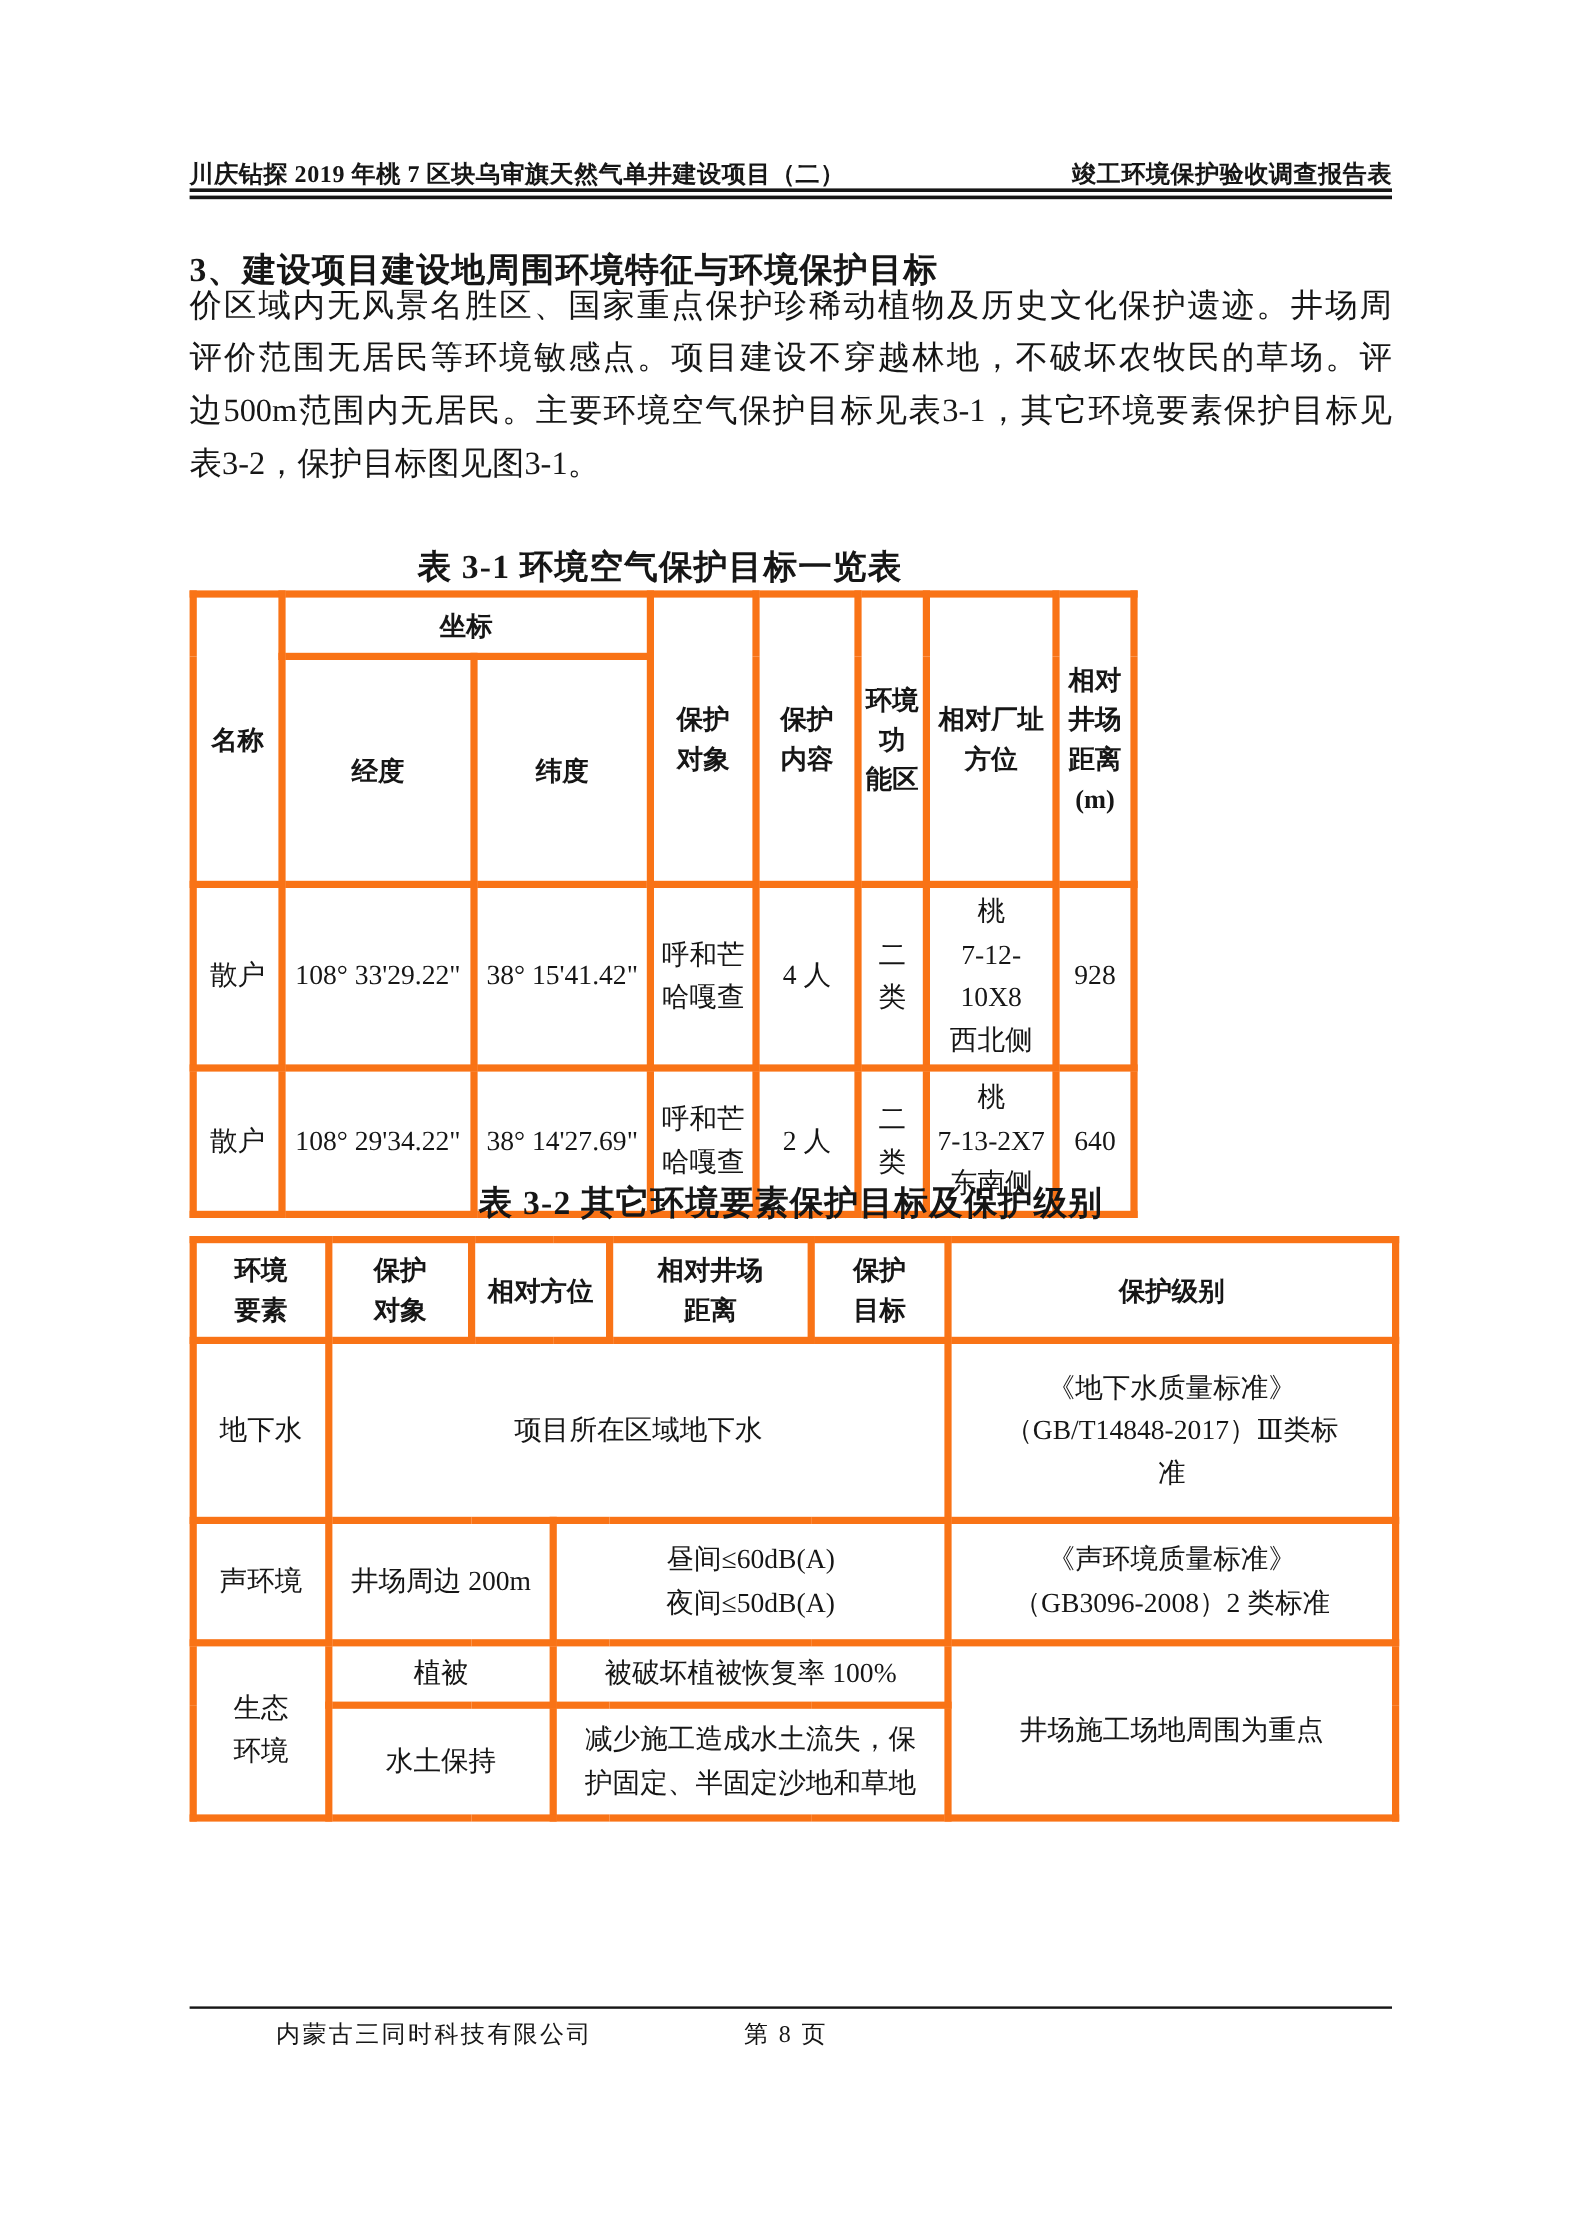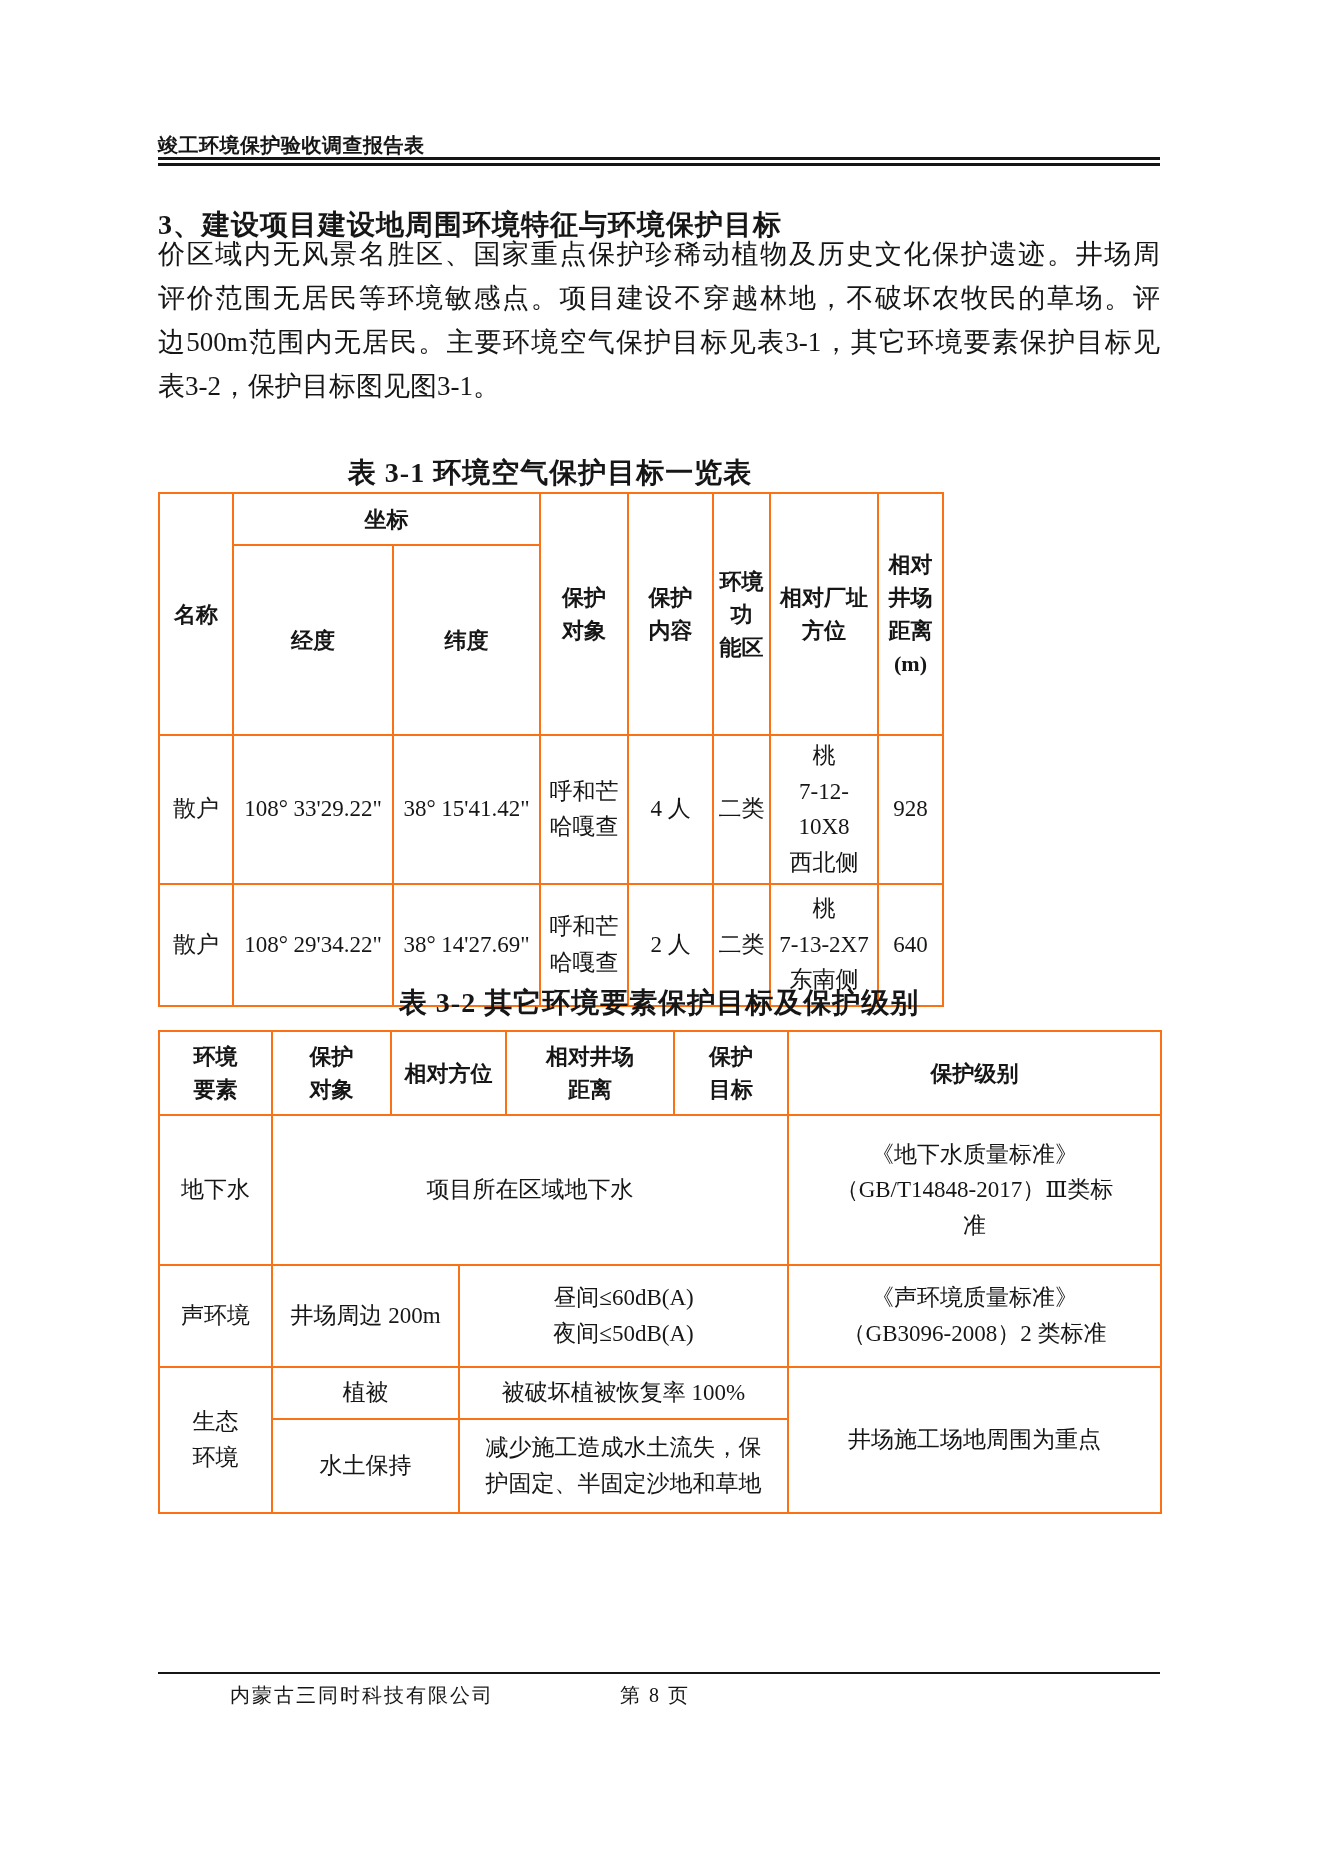--- a/index.html
+++ b/index.html
@@ -39,21 +39,21 @@
 
   
   .tbl-title{position:absolute;font-size:28px;font-weight:bold;text-align:center;letter-spacing:1px;}
   .t1-title{top:454px;left:0;width:784px;}
   .t2-title{top:984px;left:0;width:1002px;}
 
   table{border-collapse:collapse;table-layout:fixed;position:absolute;left:0;}
   .t1{top:492px;width:784px;}
   .t2{top:1030px;width:1002px;}
   th,td{
-    border:2px solid #f97316;
+    border:6px solid #f97316;
     text-align:center;vertical-align:middle;
     white-space:pre-line;
     padding:2px 3px;
     font-size:23px;font-weight:normal;
     line-height:1.55;
   }
   th{font-weight:bold;font-size:22px;line-height:1.5;}
   .t1 tr.hr1{height:52px;}
   .t1 tr.hr2{height:190px;}
   .t1 tr.dr1{height:118px;}
@@ -70,20 +70,21 @@
   .footer-company{position:absolute;left:28px;top:0;margin-left:44px;}
   .footer-page{position:absolute;left:462px;top:0;}
 </style>
 </head>
 <body>
 
 <div class="page">
   <div class="content">
 
     <div class="pg-header">
+      <span>川庆钻探 2019 年桃 7 区块乌审旗天然气单井建设项目（二）</span>
       <span>竣工环境保护验收调查报告表</span>
     </div>
     <div class="header-rule"></div>
 
     <div class="section-title">3、建设项目建设地周围环境特征与环境保护目标</div>
 
     <div class="paragraph">
       <div class="pline">价区域内无风景名胜区、国家重点保护珍稀动植物及历史文化保护遗迹。井场周</div>
       <div class="pline">评价范围无居民等环境敏感点。项目建设不穿越林地，不破坏农牧民的草场。评</div>
       <div class="pline">边500m范围内无居民。主要环境空气保护目标见表3-1，其它环境要素保护目标见</div>

